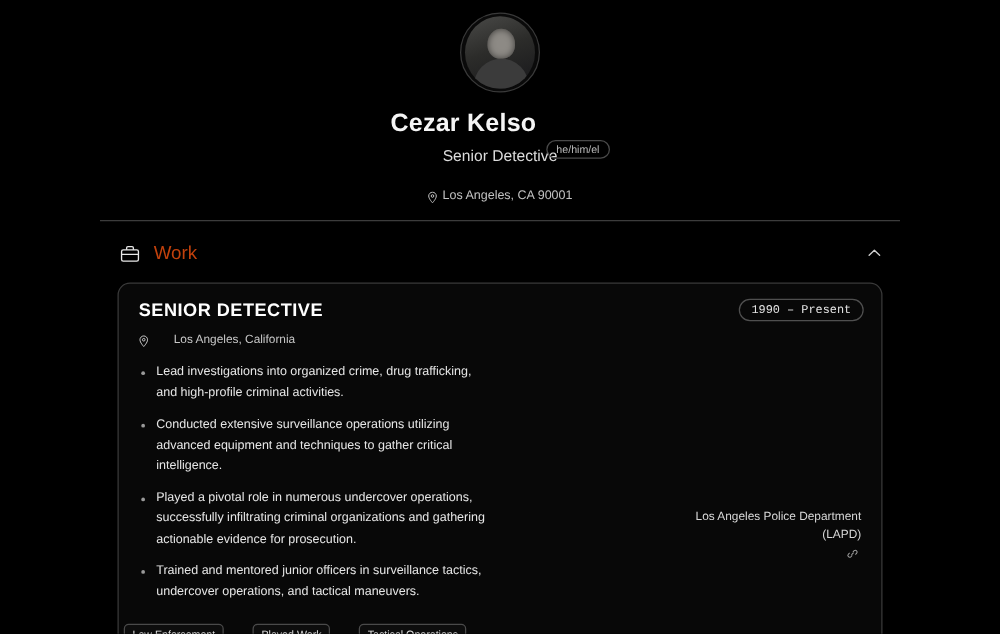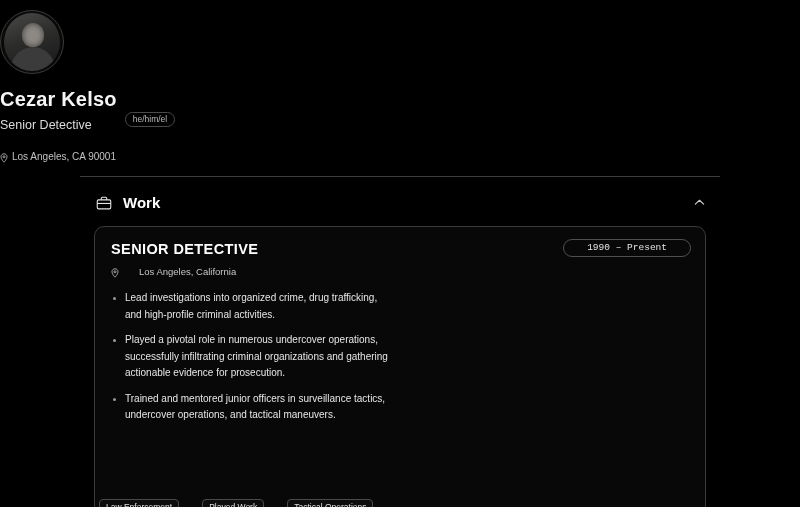--- a/index.html
+++ b/index.html
@@ -18,20 +18,21 @@
     width: 800px;
     height: 507px;
     background: #000000;
   }
 
   
   .profile {
     padding-top: 10px;
     display: flex;
     flex-direction: column;
+    align-items: center;
   }
   .avatar-ring {
     width: 64px;
     height: 64px;
     border-radius: 50%;
     padding: 3px;
     border: 1px solid #3a3a3a;
     background: #0a0a0a;
     display: flex;
     align-items: center;
@@ -119,22 +120,22 @@
     padding: 16px 14px 10px 14px;
     position: relative;
   }
   .section-icon {
     width: 19px; height: 19px;
     display: flex; align-items: center; justify-content: center;
     color: #e8e8e8;
   }
   .section-title {
     font-size: 15px;
-    font-weight: 700;
-    color: #ffffff;
+    font-weight: 400;
+    color: #c2410c;
   }
   .chevron {
     margin-left: auto;
     color: #cfcfcf;
     width: 14px; height: 14px;
     display: flex; align-items: center; justify-content: center;
   }
 
   .card {
     margin: 4px 14px 0 14px;
@@ -154,21 +155,21 @@
   }
   .date-badge {
     position: absolute;
     right: 14px;
     top: 12px;
     font-size: 9.5px;
     font-family: "Liberation Mono", monospace;
     color: #e3e3e3;
     border: 1px solid #4f4f4f;
     border-radius: 10px;
-    padding: 3px 23px;
+    padding: 3px 9px;
     line-height: 1;
   }
   .card-location {
     margin-top: 9px;
     font-size: 9.5px;
     color: #c7c7c7;
     display: flex;
     align-items: center;
     gap: 20px;
   }
@@ -293,24 +294,35 @@
           <svg width="8" height="10" viewBox="0 0 10 12" fill="none" xmlns="http://www.w3.org/2000/svg">
             <path d="M5 0.7C2.9 0.7 1.2 2.4 1.2 4.5C1.2 7.3 5 11.3 5 11.3C5 11.3 8.8 7.3 8.8 4.5C8.8 2.4 7.1 0.7 5 0.7Z" stroke="#c7c7c7" stroke-width="1"></path>
             <circle cx="5" cy="4.5" r="1.3" stroke="#c7c7c7" stroke-width="1"></circle>
           </svg>
         </span>
         <span>Los Angeles, California</span>
       </div>
 
       <ul class="bullets">
         <li>Lead investigations into organized crime, drug trafficking, and high-profile criminal activities.</li>
+        <li>Conducted extensive surveillance operations utilizing advanced equipment and techniques to gather critical intelligence.</li>
         <li>Played a pivotal role in numerous undercover operations, successfully infiltrating criminal organizations and gathering actionable evidence for prosecution.</li>
         <li>Trained and mentored junior officers in surveillance tactics, undercover operations, and tactical maneuvers.</li>
       </ul>
 
+      <div class="company">
+        <span>Los Angeles Police Department (LAPD)</span>
+        <span class="link-icon">
+          <svg width="10" height="10" viewBox="0 0 12 12" fill="none" xmlns="http://www.w3.org/2000/svg">
+            <path d="M5 7L7 5" stroke="#9d9d9d" stroke-width="1"></path>
+            <path d="M6.6 4.1L7.6 3.1A1.7 1.7 0 0 1 10 5.5L9 6.5" stroke="#9d9d9d" stroke-width="1" stroke-linecap="round"></path>
+            <path d="M5.4 7.9L4.4 8.9A1.7 1.7 0 0 1 2 6.5L3 5.5" stroke="#9d9d9d" stroke-width="1" stroke-linecap="round"></path>
+          </svg>
+        </span>
+      </div>
 
       <div class="tags">
         <span class="tag">Law Enforcement</span>
         <span class="tag">Played Work</span>
         <span class="tag">Tactical Operations</span>
       </div>
 
     </div>
   </div>
 </div>

